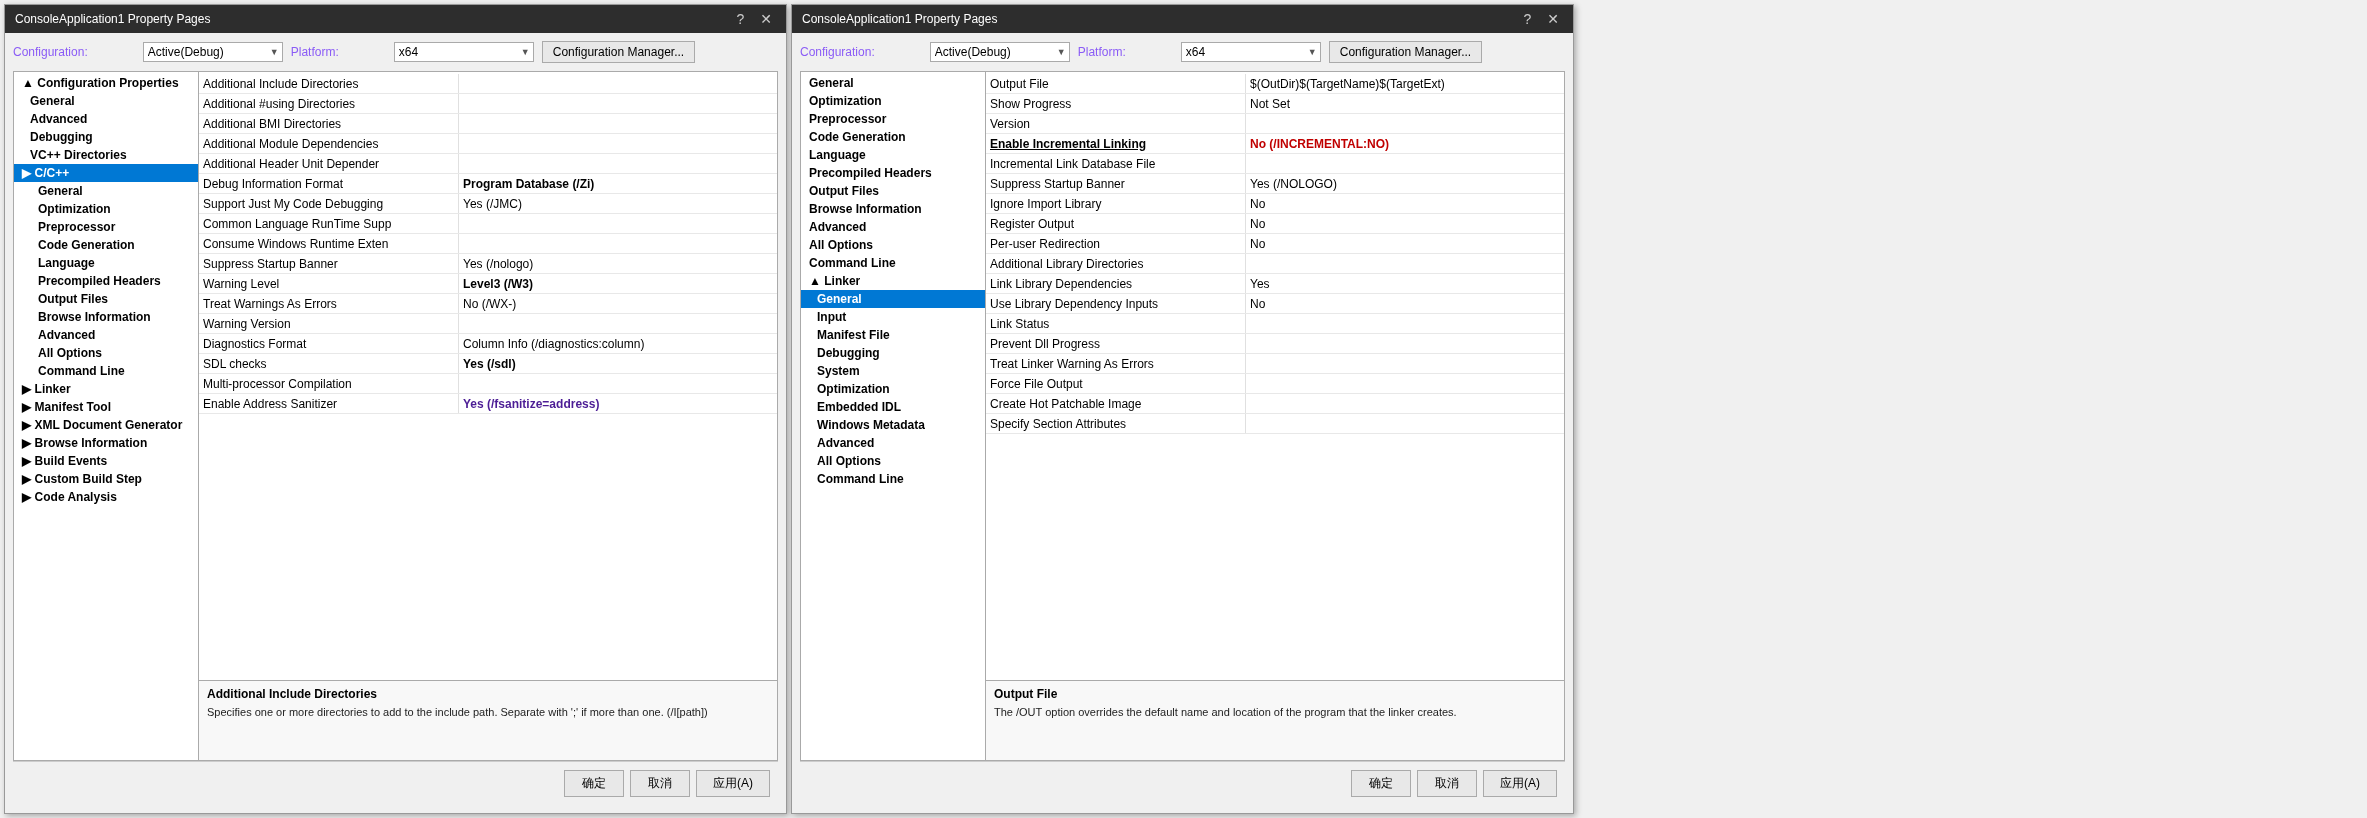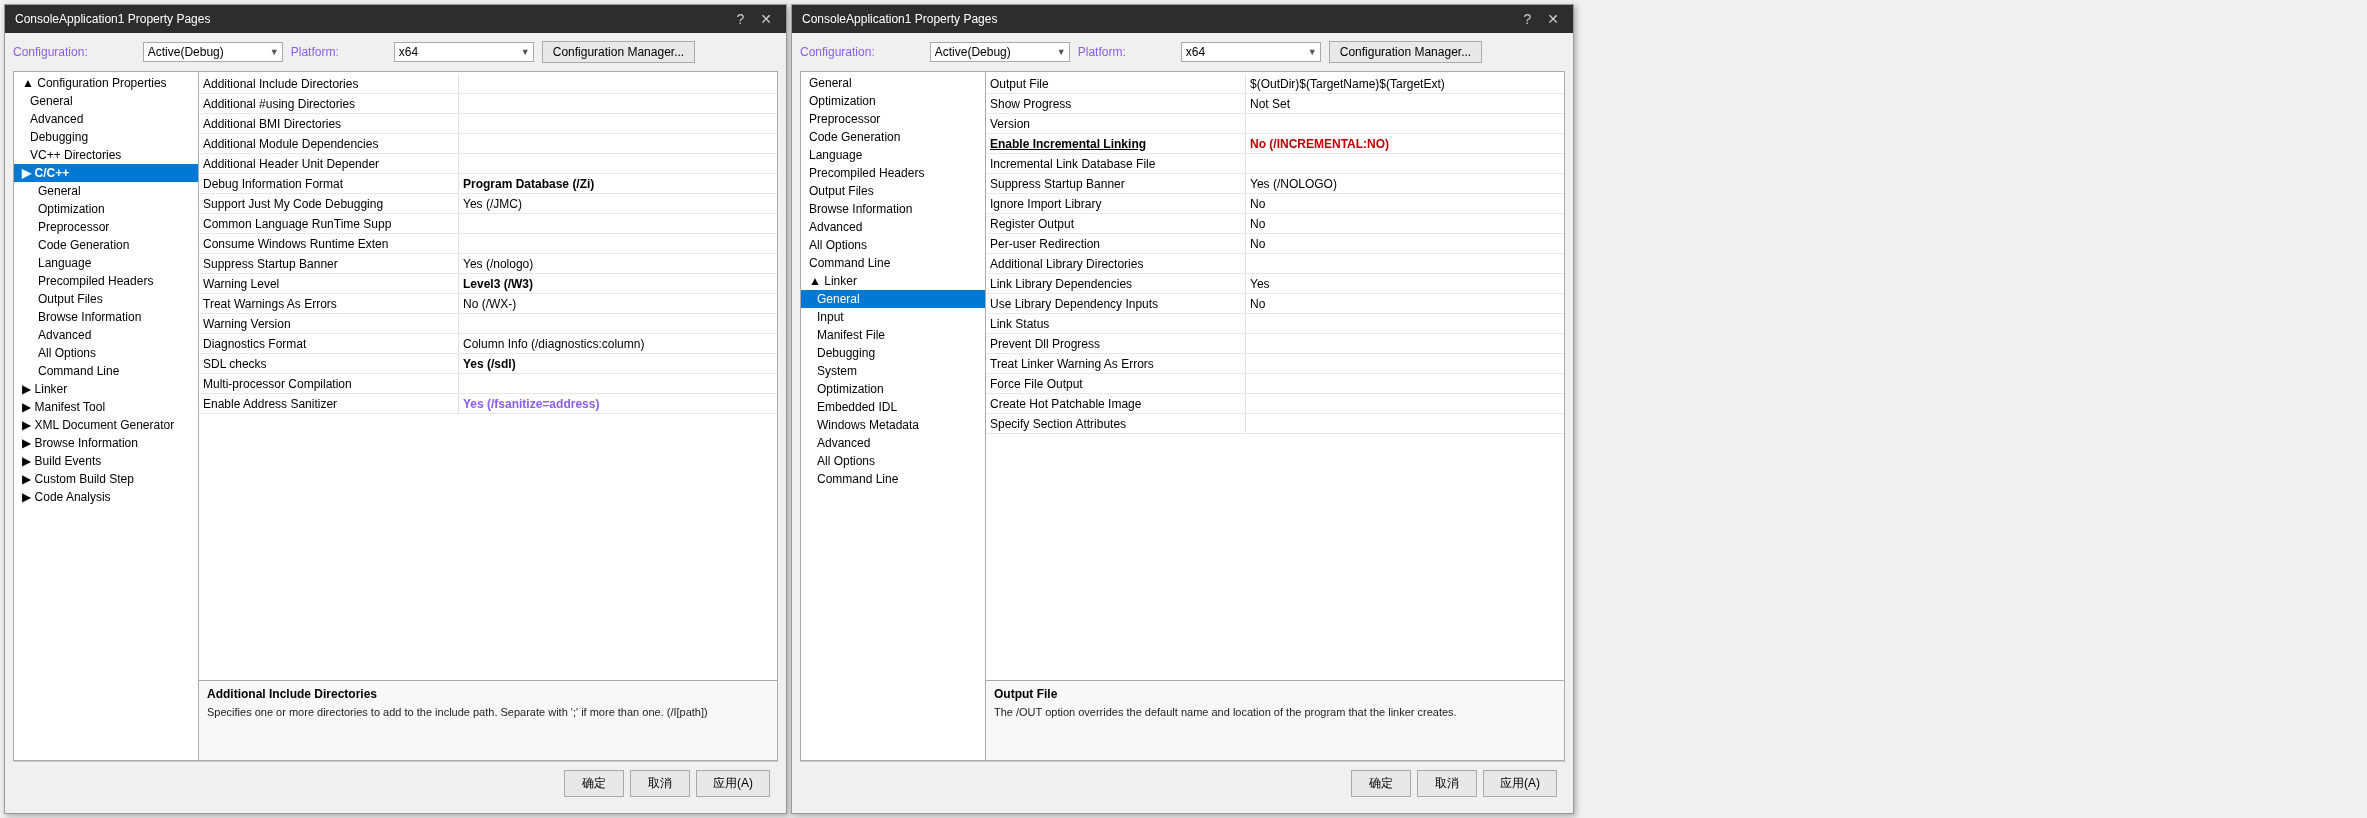--- a/index.html
+++ b/index.html
@@ -113,20 +113,21 @@
     }
     .tree-item {
       padding: 2px 4px 2px 8px;
       cursor: pointer;
       white-space: nowrap;
       font-size: 12px;
       color: #000;
       display: flex;
       align-items: center;
       gap: 2px;
+      font-weight: bold;
     }
     .tree-item.selected { background: #0078d4; color: #fff; }
     .tree-item.level1 { padding-left: 16px; }
     .tree-item.level2 { padding-left: 24px; }
     .right-panel {
       flex: 1;
       display: flex;
       flex-direction: column;
       overflow: hidden;
     }
@@ -308,21 +309,21 @@
             <div class="prop-row">
               <div class="prop-name">SDL checks</div>
               <div class="prop-value" style="font-weight: bold;">Yes (/sdl)</div>
             </div>
             <div class="prop-row">
               <div class="prop-name">Multi-processor Compilation</div>
               <div class="prop-value"></div>
             </div>
             <div class="prop-row">
               <div class="prop-name">Enable Address Sanitizer</div>
-              <div class="prop-value" style="color: #8b5cf6; font-weight: bold;">Yes (/fsanitize=address)</div>
+              <div class="prop-value" style="color: #4c1d95; font-weight: bold;">Yes (/fsanitize=address)</div>
             </div>
           </div>
         <div class="description-box">
           <div class="desc-title">Additional Include Directories</div>
           <div class="desc-text">Specifies one or more directories to add to the include path. Separate with ';' if more than one. (/I[path])</div>
         </div>
       </div>
     </div>
     <div class="bottom-buttons">
       <button class="action-btn">确定</button>

